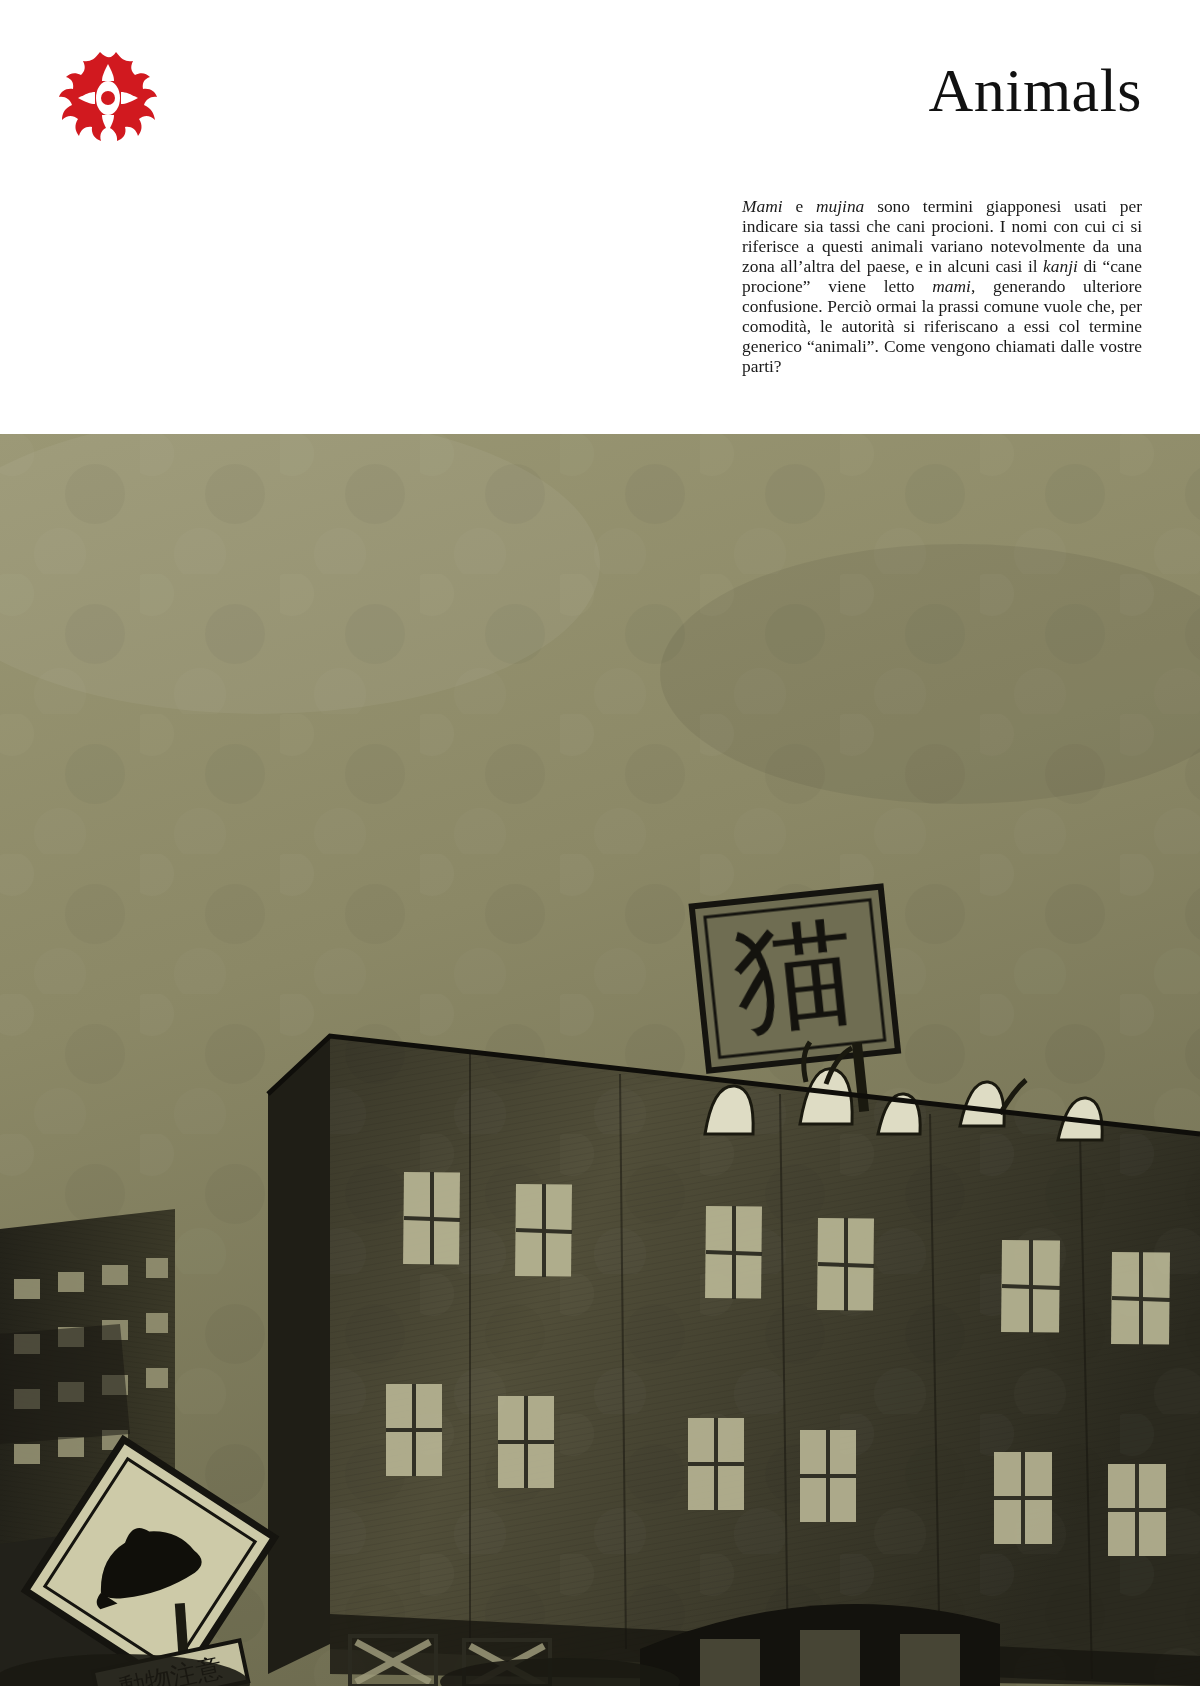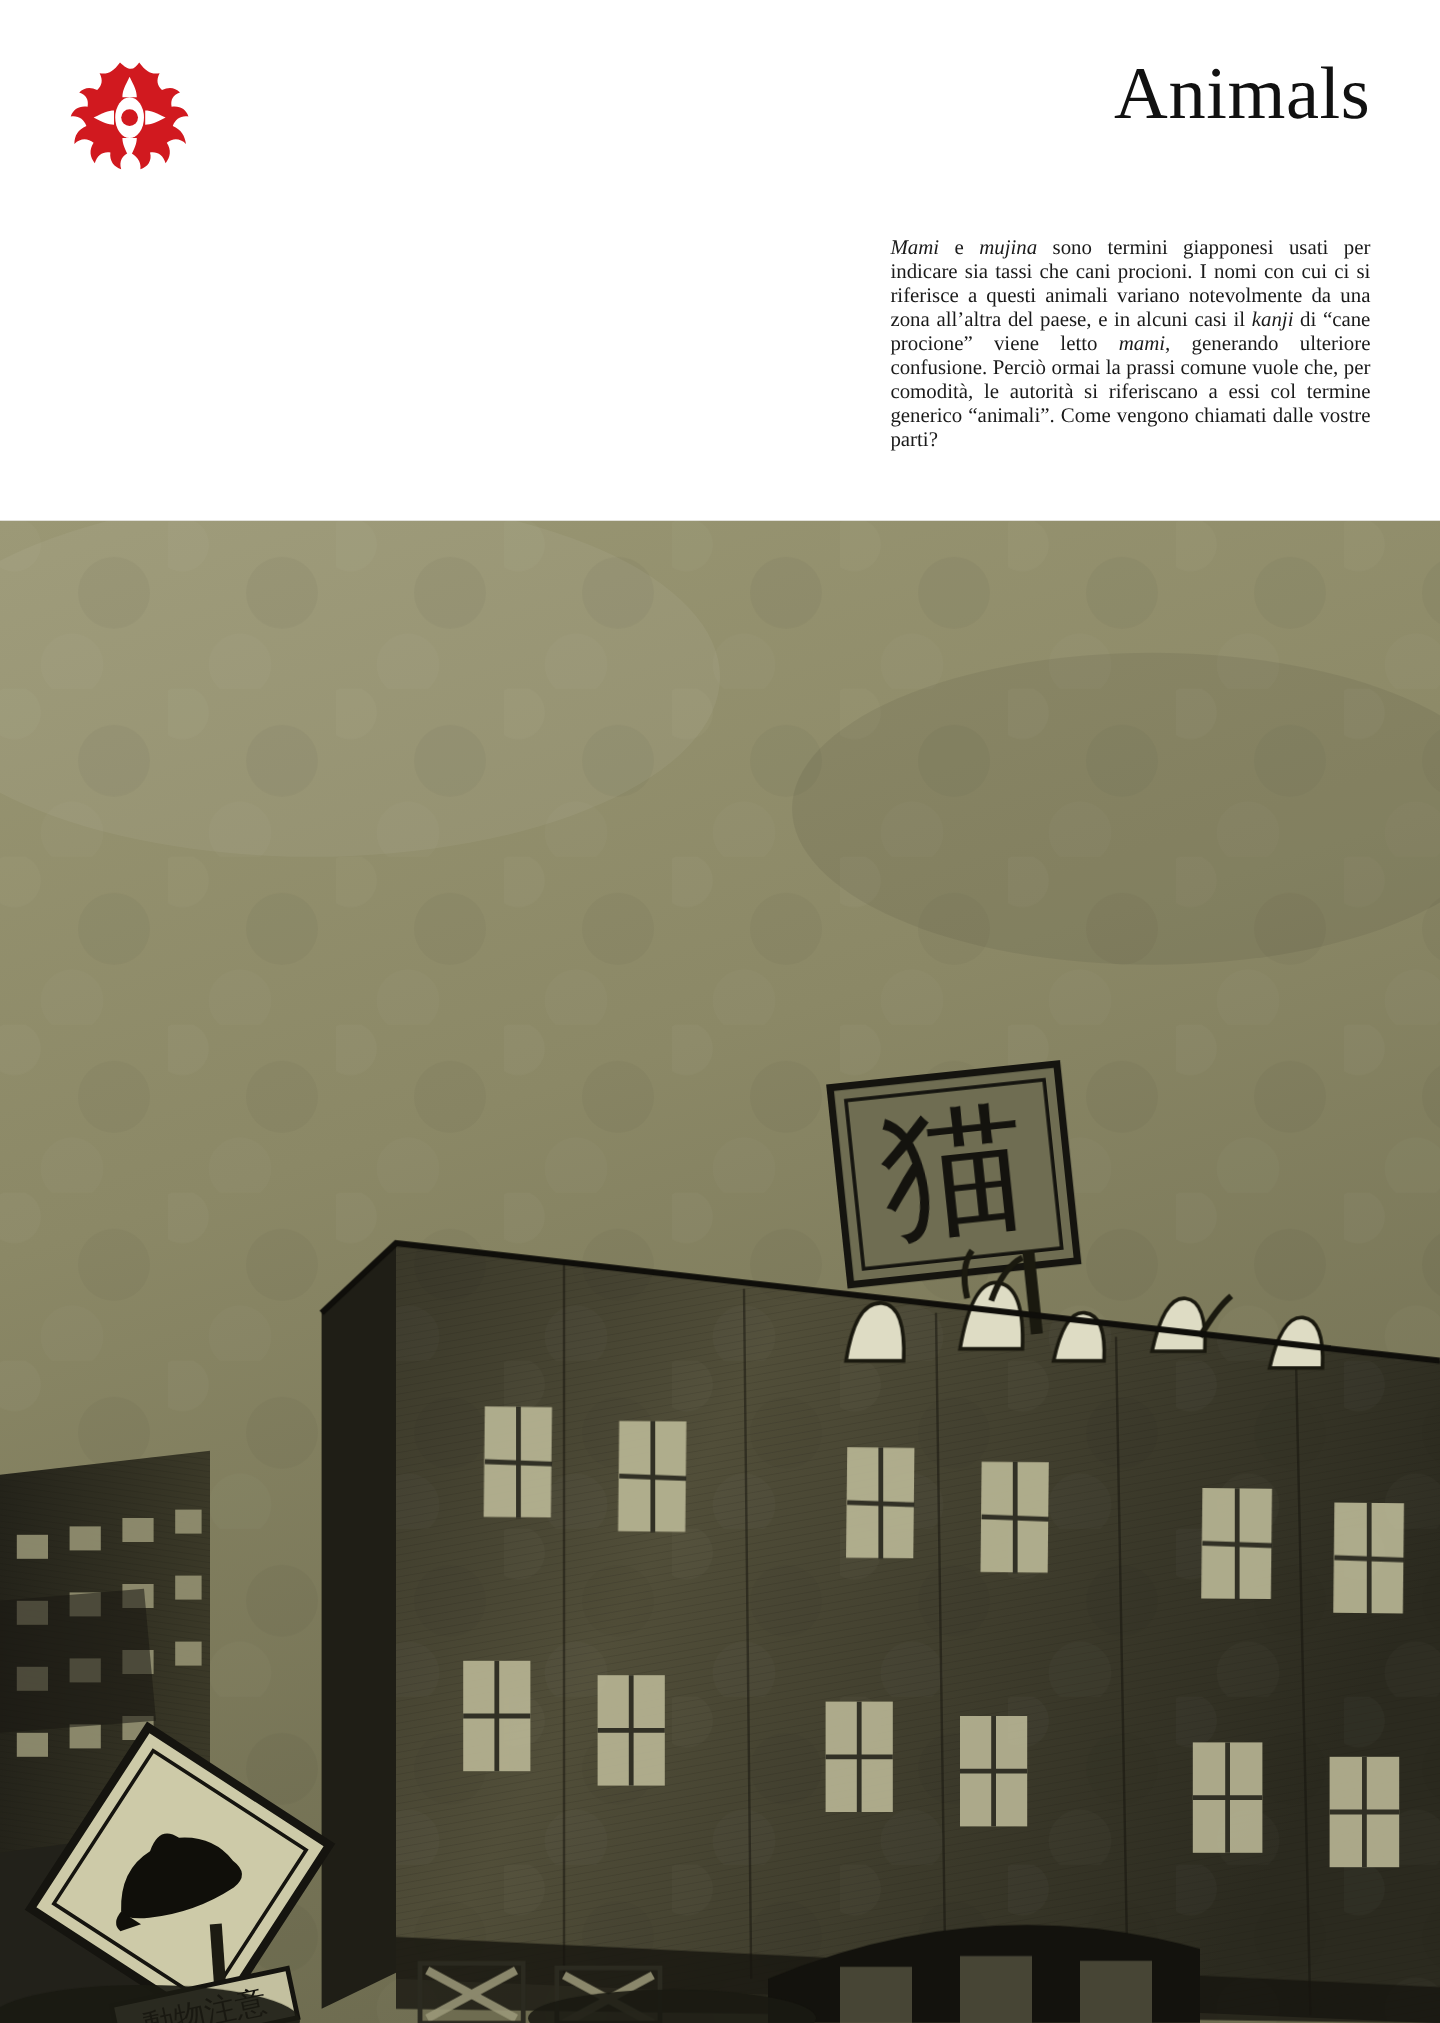--- a/index.html
+++ b/index.html
@@ -28,21 +28,21 @@
     position: absolute;
     left: 58px;
     top: 48px;
     width: 100px;
     height: 100px;
   }
 
   .title-block {
     position: absolute;
     right: 58px;
-    top: 44px;
+    top: 56px;
     width: 640px;
     text-align: right;
   }
   .book-title {
     font-family: "Liberation Serif", serif;
     font-size: 62px;
     line-height: 68px;
     font-weight: 400;
     color: #111111;
     letter-spacing: 0.5px;

